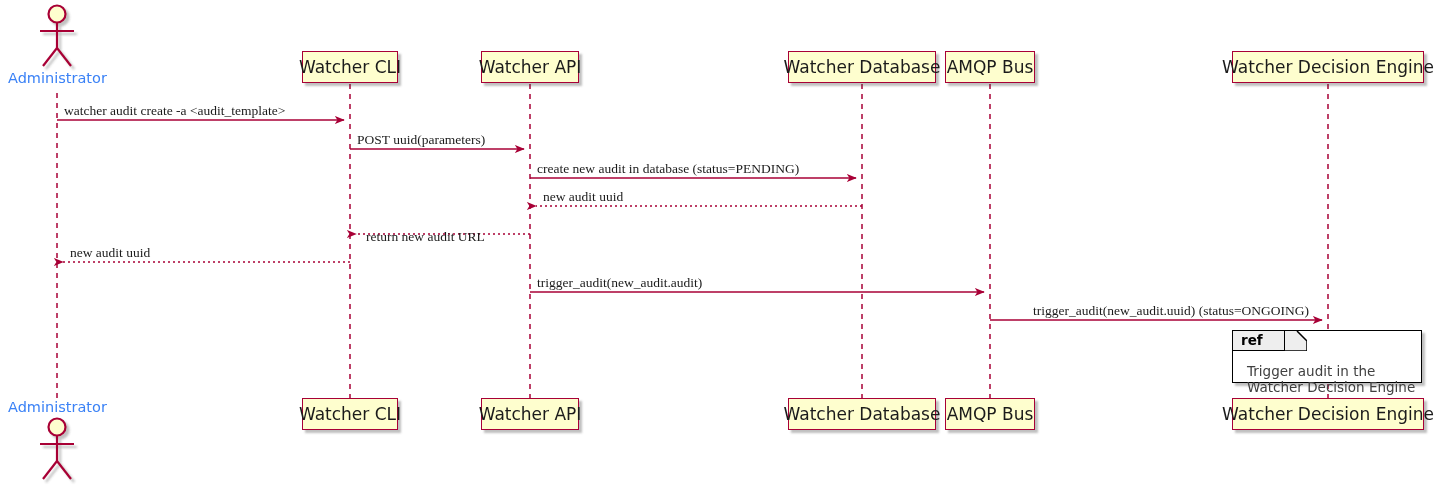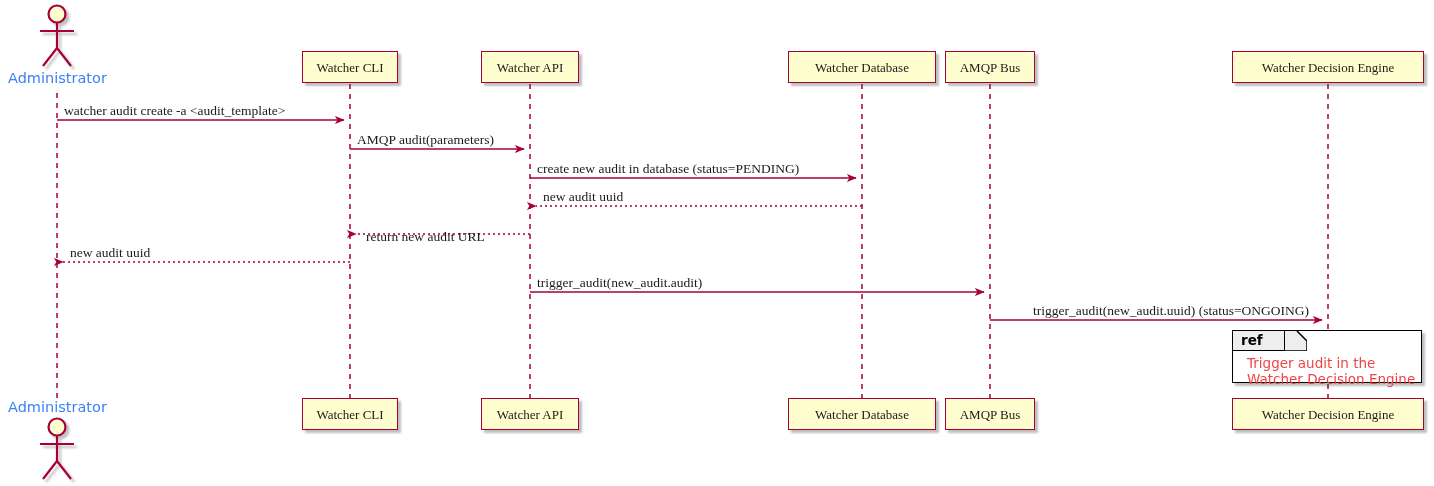--- a/index.html
+++ b/index.html
@@ -23,25 +23,24 @@
   
   .pbox{
     position:absolute;
     box-sizing:border-box;
     background:#FEFECE;
     border:1.5px solid #A80036;
     box-shadow:3px 3px 2px rgba(60,60,60,0.32);
     display:flex;
     align-items:center;
     justify-content:center;
-    font-size:13px;
+    font-size:17px;
     color:#1B1B1B;
     white-space:nowrap;
     line-height:1;
-    font-family:Liberation Serif, serif;
   }
   
   .actor-label{
     position:absolute;
     font-size:14.5px;
     color:#3b82f6;
     white-space:nowrap;
     line-height:1;
   }
   
@@ -73,23 +72,23 @@
     align-items:center;
     padding-left:8px;
     font-size:13.5px;
     font-weight:bold;
     color:#000000;
     line-height:1;
   }
   .ref-body{
     position:absolute;
     left:14px;
-    top:24px;
+    top:32px;
     font-size:13.5px;
-    color:#ef4444;
+    color:#404040;
     line-height:16px;
     white-space:nowrap;
   }
 </style>
 </head>
 <body>
 
 <div id="diagram">
 
   <svg class="layer" viewBox="0 0 1434 486">
@@ -169,21 +168,21 @@
   <div class="pbox" style="left:481px; top:398px; width:98px; height:32px;">Watcher API</div>
 
   <div class="pbox" style="left:788px; top:398px; width:148px; height:32px;">Watcher Database</div>
 
   <div class="pbox" style="left:945px; top:398px; width:90px; height:32px;">AMQP Bus</div>
 
   <div class="pbox" style="left:1232px; top:398px; width:192px; height:32px;">Watcher Decision Engine</div>
 
   <div class="msg-label" style="left:64px; top:104px;">watcher audit create -a &lt;audit_template&gt;</div>
 
-  <div class="msg-label" style="left:357px; top:133px;">AMQP audit(parameters)</div>
+  <div class="msg-label" style="left:357px; top:133px;">POST uuid(parameters)</div>
 
   <div class="msg-label" style="left:537px; top:162px;">create new audit in database (status=PENDING)</div>
 
   <div class="msg-label" style="left:543px; top:190px;">new audit uuid</div>
 
   <div class="msg-label" style="left:366px; top:230px;">return new audit URL</div>
 
   <div class="msg-label" style="left:70px; top:246px;">new audit uuid</div>
 
   <div class="msg-label" style="left:537px; top:276px;">trigger_audit(new_audit.audit)</div>

